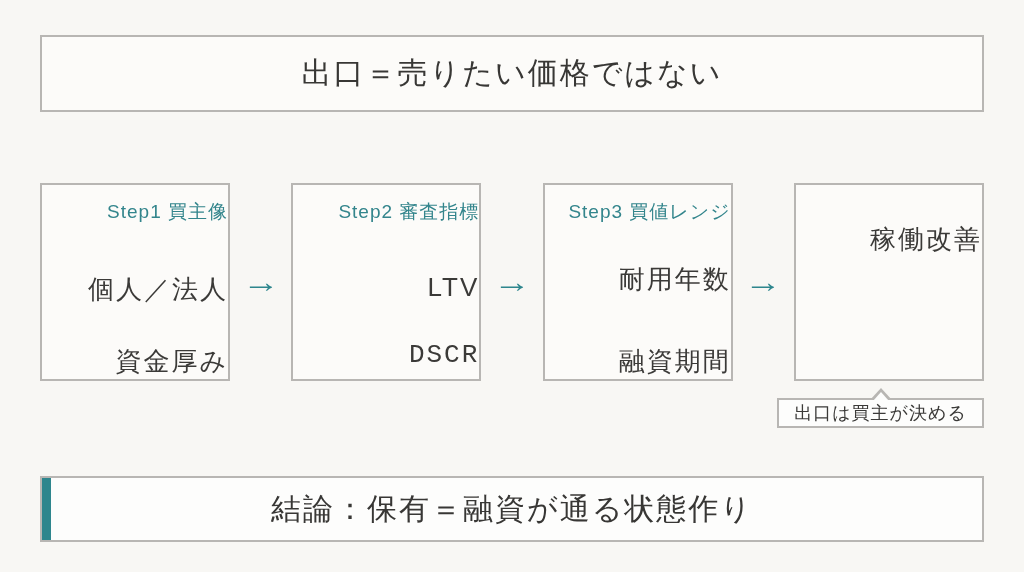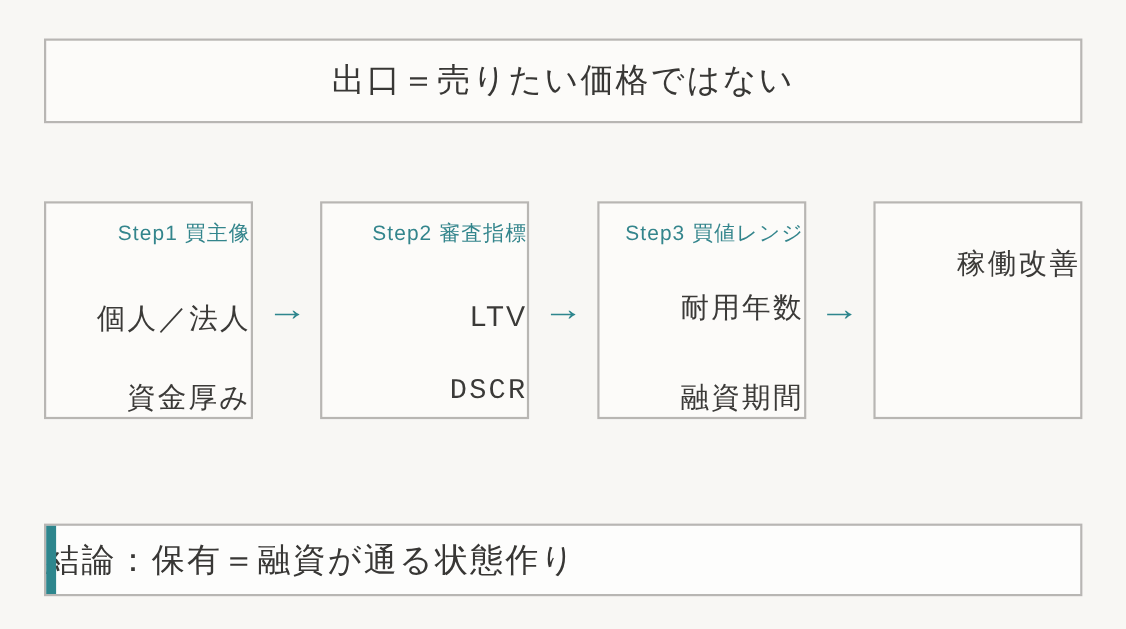--- a/index.html
+++ b/index.html
@@ -126,21 +126,21 @@
     position: absolute;
     left: 40px;
     top: 476px;
     width: 944px;
     height: 66px;
     box-sizing: border-box;
     background: #fdfdfc;
     border: 2px solid #b8b6b3;
     display: flex;
     align-items: center;
-    justify-content: flex-start;
+    justify-content: center;
   }
   .conclusion-accent {
     position: absolute;
     left: 0;
     top: 0;
     bottom: 0;
     width: 9px;
     background: #2e868d;
   }
   .conclusion-text {
@@ -189,19 +189,24 @@
     <div class="arrow-cell">
       <span class="arrow-glyph">→</span>
     </div>
 
     <div class="step-box">
       <div class="step-line line2">稼働改善</div>
     </div>
 
   </div>
 
+  <div class="callout">
+    <span class="caret-outer"></span>
+    <span class="caret-inner"></span>
+    <span class="callout-text">出口は買主が決める</span>
+  </div>
 
   <div class="conclusion-bar">
     <span class="conclusion-accent"></span>
     <span class="conclusion-text">結論：保有＝融資が通る状態作り</span>
   </div>
 
 </div>
 
 </body></html>

